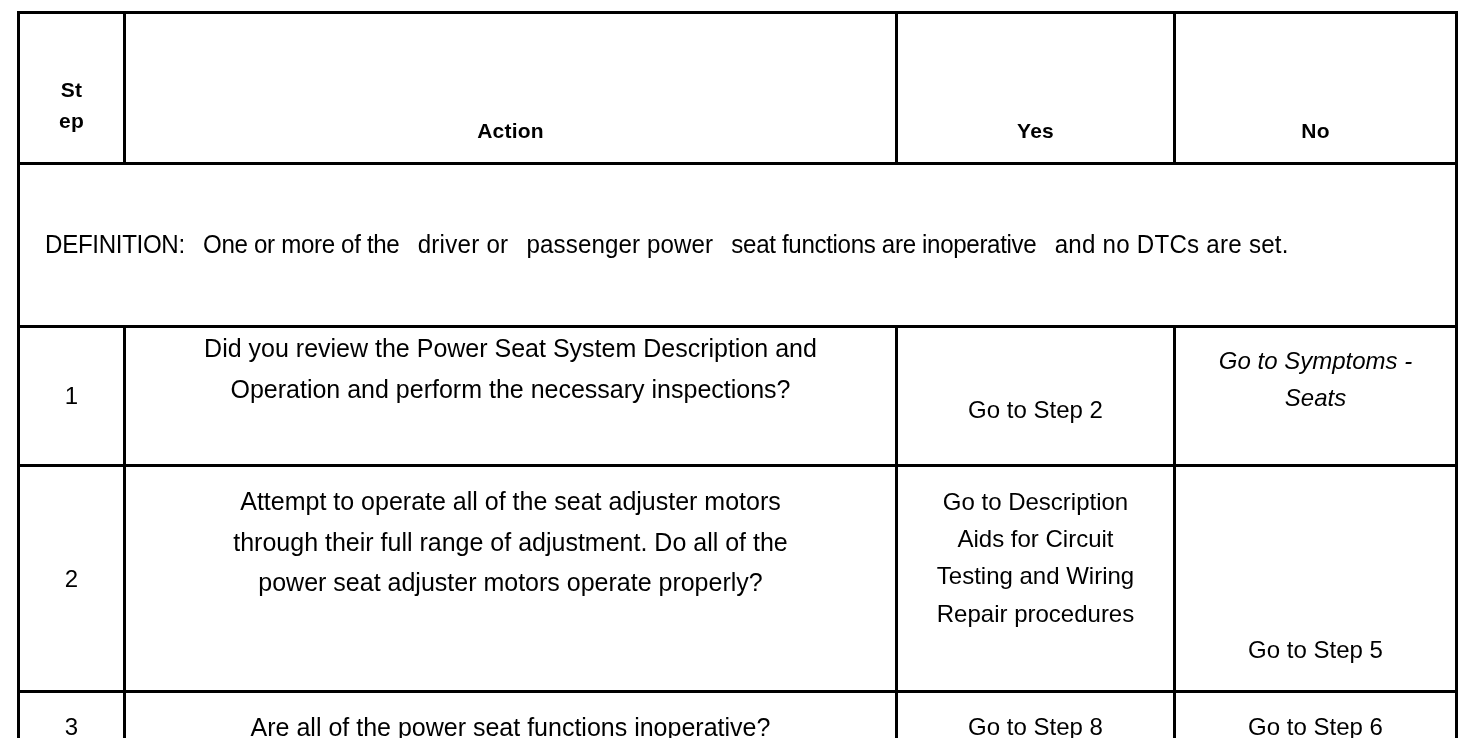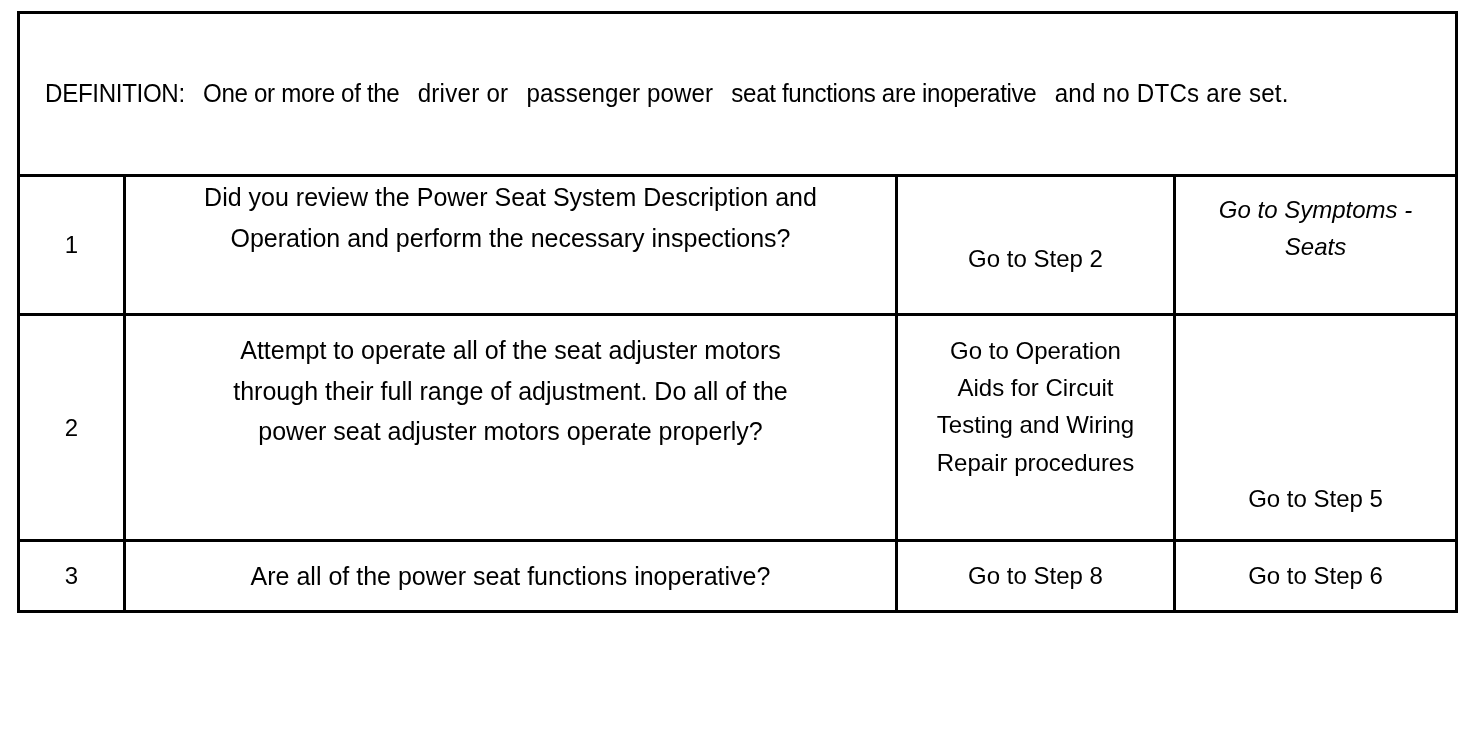--- a/index.html
+++ b/index.html
@@ -131,20 +131,37 @@
 
   <table class="diag-table">
     <colgroup>
       <col class="c-step">
       <col class="c-action">
       <col class="c-yes">
       <col class="c-no">
     </colgroup>
 
     <tbody>
+        <tr class="hdr-row">
+      <td class="hdr-step">
+        <div class="hdr-inner">
+          <span class="wrapline">St</span>
+          <span class="wrapline">ep</span>
+        </div>
+      </td>
+      <td>
+        <div class="hdr-inner">Action</div>
+      </td>
+      <td>
+        <div class="hdr-inner">Yes</div>
+      </td>
+      <td>
+        <div class="hdr-inner">No</div>
+      </td>
+    </tr>
 
     <tr class="def-row">
       <td colspan="4">
         <div class="def-text">
           <span class="sp-a">DEFINITION:</span>
           <span class="gap"></span>
           <span class="sp-a">One or more of the</span>
           <span class="gap"></span>
           <span class="sp-b">driver or</span>
           <span class="gap"></span>
@@ -173,21 +190,21 @@
     </tr>
 
     <tr class="body-row r2">
       <td class="cell-step">2</td>
       <td class="cell-action">
         <span class="line">Attempt to operate all of the seat adjuster motors</span>
         <span class="line">through their full range of adjustment. Do all of the</span>
         <span class="line">power seat adjuster motors operate properly?</span>
       </td>
       <td class="cell-branch yes">
-        <span class="line">Go to Operation</span>
+        <span class="line">Go to Description</span>
         <span class="line">Aids for Circuit</span>
         <span class="line">Testing and Wiring</span>
         <span class="line">Repair procedures</span>
       </td>
       <td class="cell-branch no">
         <span class="line">Go to Step 5</span>
       </td>
     </tr>
 
     <tr class="body-row r3">

